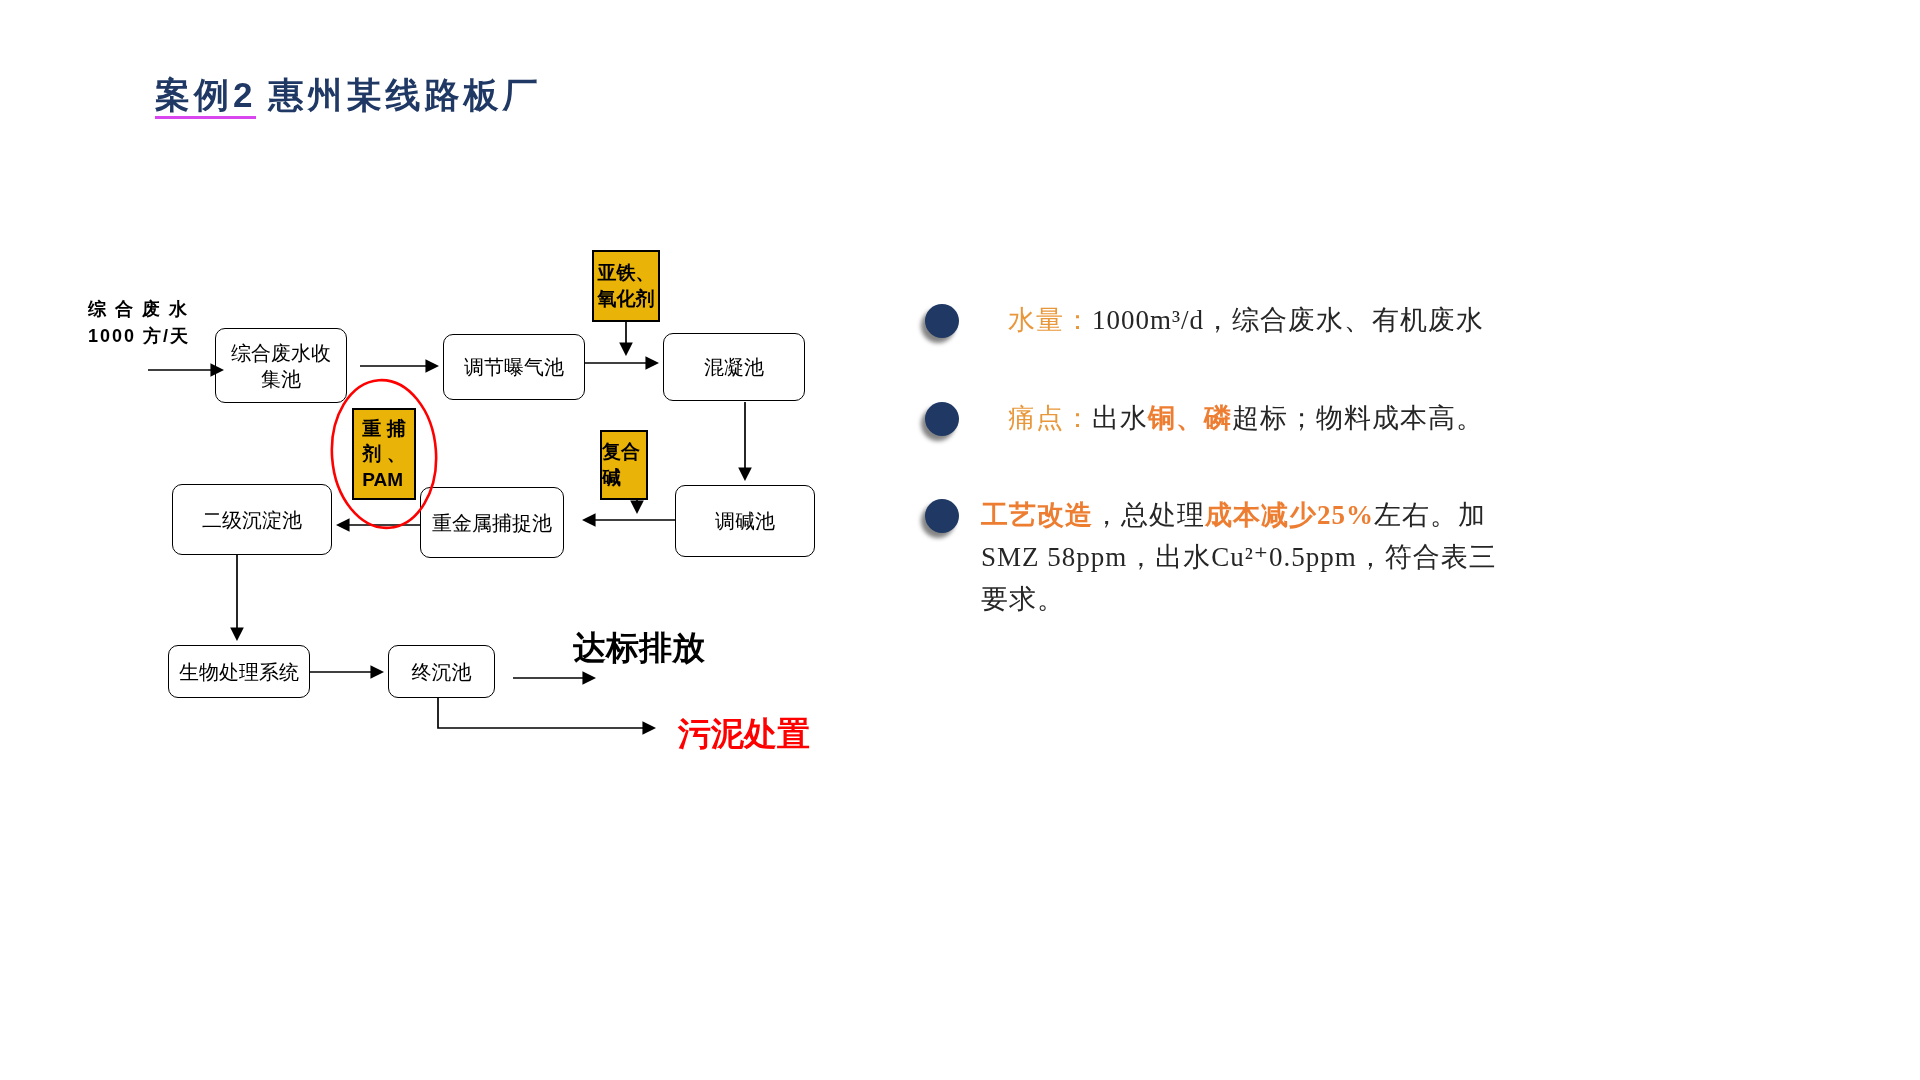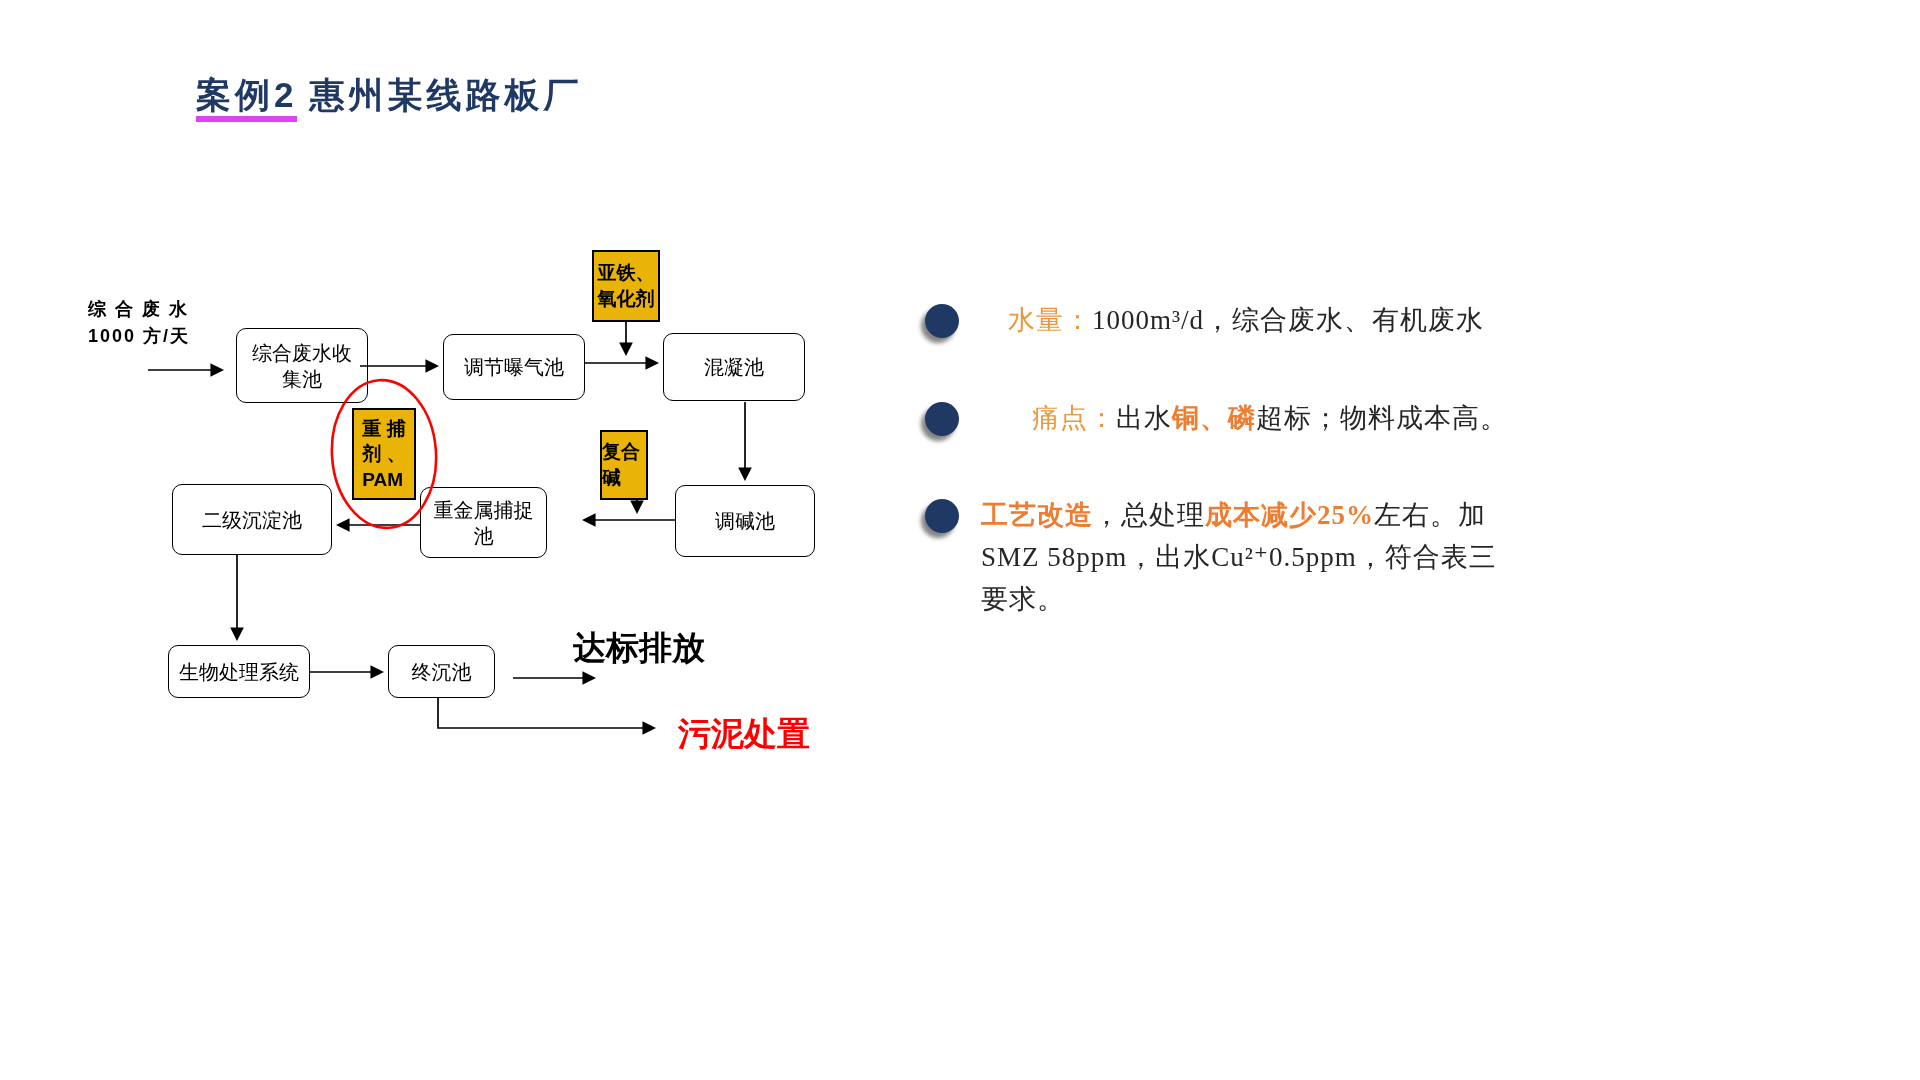--- a/index.html
+++ b/index.html
@@ -5,21 +5,21 @@
   html,body{margin:0;padding:0;}
   body{
     width:1920px;height:1080px;background:#ffffff;position:relative;overflow:hidden;
     font-family:"Liberation Sans","DejaVu Sans",sans-serif;color:#000;
   }
   
   .slide-title{
     position:absolute;left:155px;top:72px;font-size:35px;font-weight:bold;
     color:#1F3864;letter-spacing:4px;white-space:nowrap;
   }
-  .slide-title .u{border-bottom:6px solid #d946ef;padding-bottom:2px;margin-left:41px;}
+  .slide-title .u{border-bottom:3px solid #d946ef;padding-bottom:2px;}
   .slide-title .p2{margin-left:12px;}
 
   
   .node{
     position:absolute;border:1.6px solid #000;border-radius:10px;background:#fff;
     display:flex;align-items:center;justify-content:center;text-align:center;
     font-size:20px;line-height:1.3;padding:2px 6px;box-sizing:border-box;z-index:2;
   }
   .chem{
     position:absolute;border:2px solid #000;background:#eab308;
@@ -54,25 +54,25 @@
 
 <div class="slide-title">
   <span class="u">案例2</span><span class="p2">惠州某线路板厂</span>
 </div>
 
 <div class="input-label">
   <div>综 合 废 水</div>
   <div>1000 方/天</div>
 </div>
 
-<div class="node" style="left:236px;top:328px;width:132px;height:75px;">综合废水收集池</div>
+<div class="node" style="left:215px;top:328px;width:132px;height:75px;">综合废水收集池</div>
 <div class="node" style="left:443px;top:334px;width:142px;height:66px;">调节曝气池</div>
 <div class="node" style="left:663px;top:333px;width:142px;height:68px;">混凝池</div>
 <div class="node" style="left:675px;top:485px;width:140px;height:72px;">调碱池</div>
-<div class="node" style="left:420px;top:487px;width:127px;height:71px;">重金属捕捉池</div>
+<div class="node" style="left:420px;top:487px;width:144px;height:71px;">重金属捕捉池</div>
 <div class="node" style="left:172px;top:484px;width:160px;height:71px;">二级沉淀池</div>
 <div class="node" style="left:168px;top:645px;width:142px;height:53px;">生物处理系统</div>
 <div class="node" style="left:388px;top:645px;width:107px;height:53px;">终沉池</div>
 
 <div class="chem" style="left:592px;top:250px;width:68px;height:72px;">亚铁、
 氧化剂</div>
 <div class="chem" style="left:600px;top:430px;width:48px;height:70px;">复合碱</div>
 <div class="chem" style="left:352px;top:408px;width:64px;height:92px;">重 捕
 剂 、
 PAM</div>
@@ -103,21 +103,21 @@
   <ellipse cx="384" cy="454" rx="52" ry="74" stroke="#FF0000" stroke-width="2.6" fill="none" transform="rotate(-4 384 454)"></ellipse>
 </svg>
 
 <div class="bullet-row" style="left:925px;top:300px;">
   <div class="bullet-dot"></div>
   <div class="bullet-text">
     <span class="orange">水量：</span><span>1000m³/d，综合废水、有机废水</span>
   </div>
 </div>
 
-<div class="bullet-row" style="left:925px;top:398px;gap:24px;">
+<div class="bullet-row" style="left:925px;top:398px;">
   <div class="bullet-dot"></div>
   <div class="bullet-text">
     <span class="orange">痛点：</span><span>出水</span><span class="hl">铜、磷</span><span>超标；物料成本高。</span>
   </div>
 </div>
 
 <div class="bullet-row" style="left:925px;top:495px;">
   <div class="bullet-dot"></div>
   <div class="bullet-text">
     <span class="hl">工艺改造</span><span>，总处理</span><span class="hl">成本减少25%</span><span>左右。加SMZ 58ppm，出水Cu²⁺0.5ppm，符合表三要求。</span>

